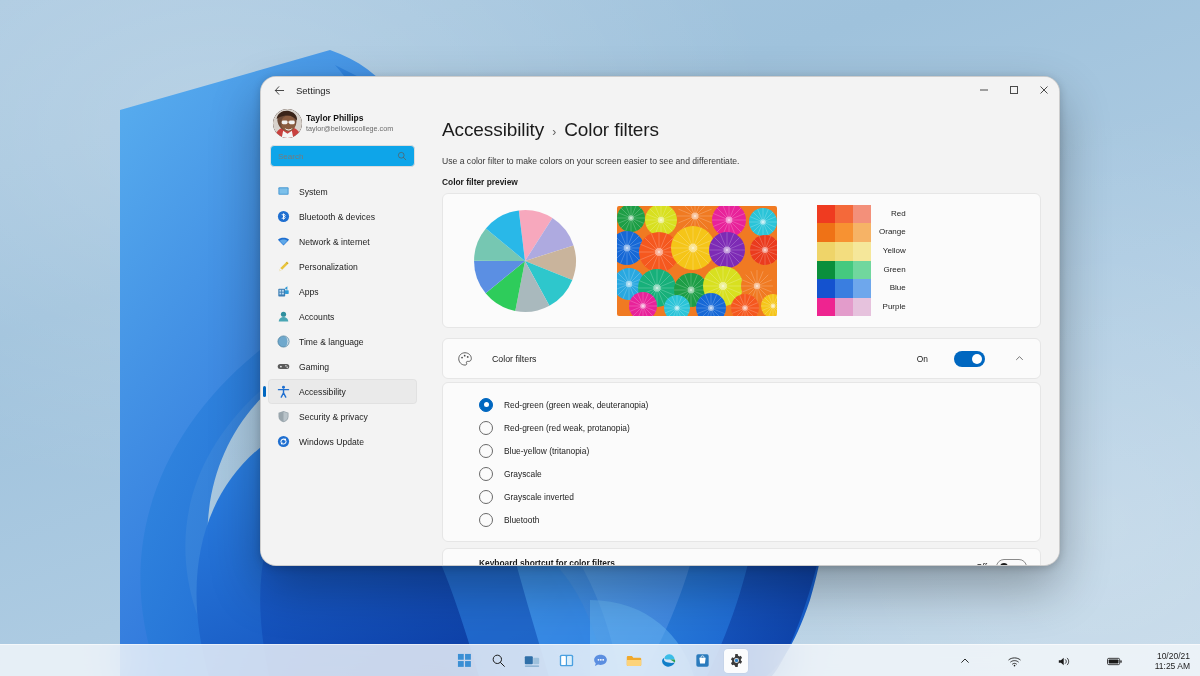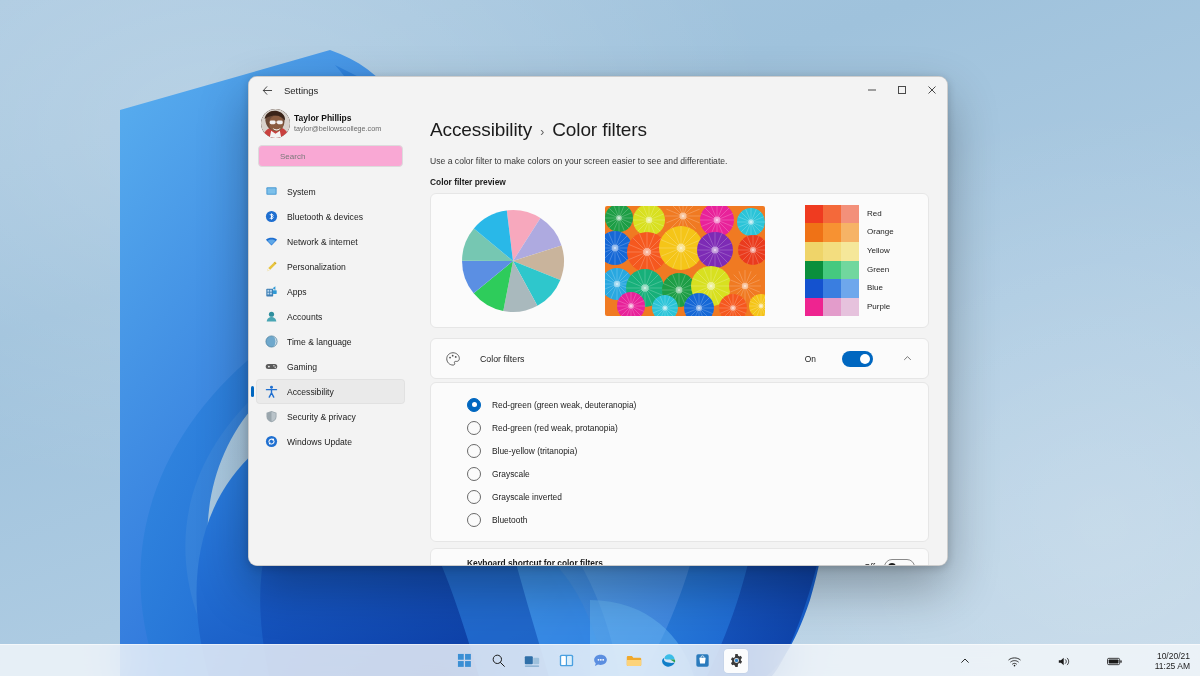--- a/index.html
+++ b/index.html
@@ -43,22 +43,22 @@
     position: absolute; right: 6px; top: 0; height: 32px;
     display: flex; align-items: center; gap: 26px; padding-right: 4px;
   }
   #clock {
     font-size: 8.5px; line-height: 10px; color: #1c1c1c; text-align: right;
     padding-left: 2px;
   }
 
   
   #win {
-    position: absolute; left: 248px; top: 76px; width: 700px; height: 490px;
-    background: #f3f3f3; border-radius: 9px;
+    position: absolute; left: 260px; top: 76px; width: 800px; height: 490px;
+    background: #f3f3f3; border-radius: 16px;
     box-shadow: 0 22px 50px rgba(0,0,0,.30), 0 2px 8px rgba(0,0,0,.18);
     border: 1px solid rgba(160,160,160,.45);
     overflow: hidden; display: flex; flex-direction: column;
   }
   #titlebar {
     height: 26px; flex: 0 0 26px; display: flex; align-items: center;
     background: #f3f3f3; padding-left: 8px;
   }
   #back-btn {
     width: 20px; height: 20px; display: flex; align-items: center; justify-content: center;
@@ -78,22 +78,22 @@
   }
   #profile { display: flex; align-items: center; gap: 4px; padding: 6px 5px 7px 5px; }
   #avatar {
     width: 29px; height: 29px; border-radius: 50%; overflow: hidden;
     flex: 0 0 29px; position: relative; background: #4a3b34;
   }
   #pname { font-size: 8.5px; font-weight: bold; color: #121212; line-height: 11px; }
   #pmail { font-size: 7.2px; color: #6a6a6a; line-height: 10px; }
 
   #search-box {
-    height: 22px; background: #f9a8d4; border: 1px solid #dcdcdc; border-radius: 4px;
-    display: flex; align-items: center; padding: 0 21px; margin: 0 2px 12px 2px;
+    height: 22px; background: #0ea5e9; border: 1px solid #dcdcdc; border-radius: 4px;
+    display: flex; align-items: center; padding: 0 7px; margin: 0 2px 12px 2px;
   }
   #search-input {
     flex: 1; border: 0; background: transparent; outline: none;
     font-family: "Liberation Sans", sans-serif; font-size: 8px; color: #444;
   }
   #search-input::placeholder { color: #7a7a7a; }
 
   .nav-item {
     height: 25px; border-radius: 4px; display: flex; align-items: center;
     gap: 9px; padding: 0 8px; position: relative; margin-bottom: 0px;
@@ -122,21 +122,21 @@
   .card {
     background: #fbfbfb; border: 1px solid #e6e6e6; border-radius: 6px;
   }
 
   
   #preview-card { height: 135px; display: flex; align-items: center; padding: 0 16px; gap: 0; }
   #pie { width: 104px; height: 104px; flex: 0 0 104px; margin-left: 14px; }
   #fans { width: 160px; height: 110px; flex: 0 0 160px; margin-left: 40px; border-radius: 2px; overflow: hidden; }
   #swatch-wrap { margin-left: 40px; display: flex; align-items: flex-start; gap: 0; }
   #swatch-grid { display: grid; grid-template-columns: repeat(3, 18px); grid-auto-rows: 18.6px; }
-  #swatch-labels { display: flex; flex-direction: column; margin-left: 8px; }
+  #swatch-labels { display: flex; flex-direction: column; margin-left: 8px; align-items: flex-end; }
   .sw-label { height: 18.6px; line-height: 18.6px; font-size: 8px; color: #1d1d1d; white-space: nowrap; }
 
   
   #filters-card { margin-top: 10px; height: 41px; display: flex; align-items: center; padding: 0 13px; }
   #cf-icon { width: 17px; height: 17px; flex: 0 0 17px; display: flex; align-items: center; justify-content: center; }
   #cf-label { font-size: 8.8px; color: #1b1b1b; margin-left: 19px; }
   #cf-right { margin-left: auto; display: flex; align-items: center; gap: 26px; }
   #cf-state { font-size: 8.4px; color: #1b1b1b; }
   .toggle {
     width: 31px; height: 16px; border-radius: 9px; position: relative; flex: 0 0 31px;

